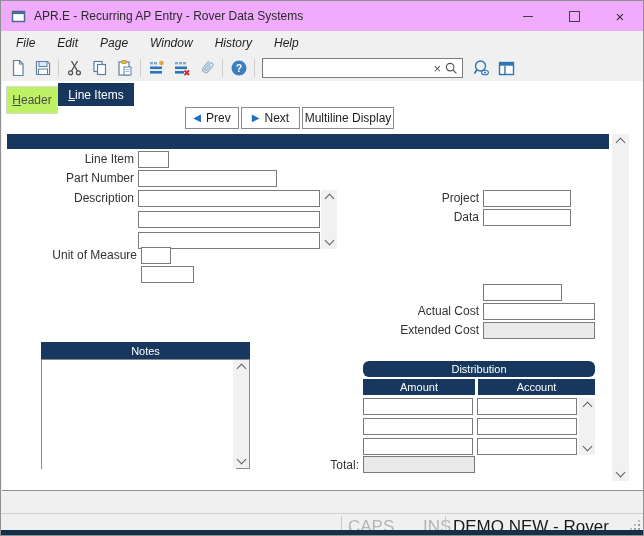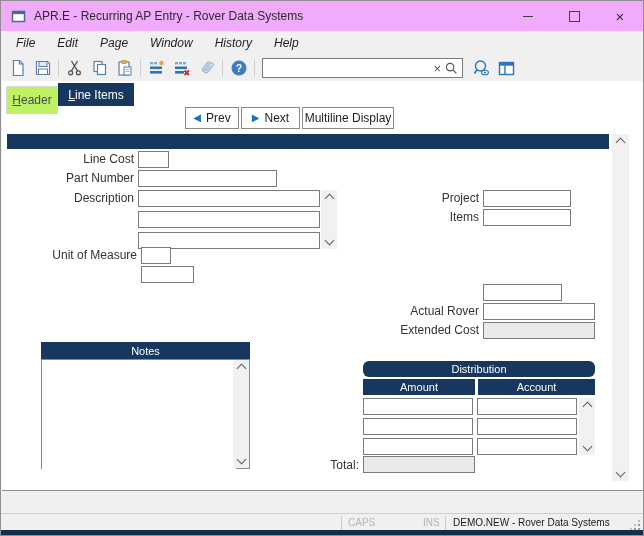--- a/index.html
+++ b/index.html
@@ -40,21 +40,21 @@
   .sb{position:absolute;background:#f1f1f1;}
   .chev{display:block;width:6px;height:6px;border-top:1.6px solid #5f5f5f;border-right:1.6px solid #5f5f5f;margin:0 auto;}
   .chev.up{transform:rotate(-45deg);}
   .chev.down{transform:rotate(135deg);}
   .sb .top{position:absolute;top:5px;left:0;right:0;}
   .sb .bot{position:absolute;bottom:5px;left:0;right:0;}
   
   .notes-body{position:absolute;left:40px;top:358px;width:209px;height:110px;border:1px solid #8a8a8a;background:#fff;box-sizing:border-box;}
   .notes-body textarea{position:absolute;left:0;top:0;width:190px;height:108px;border:none;resize:none;outline:none;font-family:"Liberation Sans",sans-serif;font-size:12px;}
   
-  .statusbar{position:absolute;left:0;right:0;top:512px;height:19px;background:#f0f0f0;border-top:1px solid #cfcfcf;font-size:10px;}
+  .statusbar{position:absolute;left:0;right:0;top:512px;height:19px;background:#f0f0f0;border-top:1px solid #cfcfcf;font-size:17px;}
   .status-txt{position:absolute;top:3px;}
   .ssep{position:absolute;top:2px;width:1px;height:15px;background:#c9c9c9;}
   .grip{position:absolute;right:3px;top:8px;width:10px;height:10px;}
   .grip i{position:absolute;right:0;bottom:2px;width:2px;height:2px;background:#9a9a9a;box-shadow:0 -4px 0 #9a9a9a,-4px 0 0 #9a9a9a,-4px -4px 0 #bdbdbd,0 -8px 0 #bdbdbd,-8px 0 0 #bdbdbd;}
   .bottom-strip{position:absolute;left:0;right:0;bottom:0;height:5px;background:#152e49;}
   u{text-decoration:underline;}
 </style>
 </head>
 <body>
 
@@ -203,21 +203,21 @@
     <span>Multiline Display</span>
   </div>
 
   <div class="navyhdr" style="left:6px;top:133px;width:602px;height:15px;"></div>
 
   <div class="sb" style="left:611px;top:133px;width:17px;height:347px;">
     <span class="chev up top"></span>
     <span class="chev down bot"></span>
   </div>
 
-  <span class="lbl" style="left:0;top:150px;width:133px;">Line Cost</span>
+  <span class="lbl" style="left:0;top:150px;width:133px;">Line Item</span>
   <input class="fld" style="left: 137px; top: 150px; width: 31px;" value="">
 
   <span class="lbl" style="left:0;top:169px;width:133px;">Part Number</span>
   <input class="fld" style="left: 137px; top: 169px; width: 139px;" value="">
 
   <span class="lbl" style="left:0;top:189px;width:133px;">Description</span>
   <input class="fld" style="left: 137px; top: 189px; width: 182px;" value="">
   <input class="fld" style="left: 137px; top: 210px; width: 182px;" value="">
   <input class="fld" style="left: 137px; top: 231px; width: 182px;" value="">
   <div class="sb" style="left:320px;top:189px;width:16px;height:59px;">
@@ -226,26 +226,26 @@
   </div>
 
   <span class="lbl" style="left:0;top:246px;width:136px;">Unit of Measure</span>
   <input class="fld" style="left: 140px; top: 246px; width: 30px;" value="">
 
   <input class="fld" style="left: 140px; top: 265px; width: 53px;" value="">
 
   <span class="lbl" style="left:380px;top:189px;width:98px;">Project</span>
   <input class="fld" style="left: 482px; top: 189px; width: 88px;" value="">
 
-  <span class="lbl" style="left:380px;top:208px;width:98px;">Items</span>
+  <span class="lbl" style="left:380px;top:208px;width:98px;">Data</span>
   <input class="fld" style="left: 482px; top: 208px; width: 88px;" value="">
 
   <input class="fld" style="left: 482px; top: 283px; width: 79px;" value="">
 
-  <span class="lbl" style="left:380px;top:302px;width:98px;">Actual Rover</span>
+  <span class="lbl" style="left:380px;top:302px;width:98px;">Actual Cost</span>
   <input class="fld" style="left: 482px; top: 302px; width: 112px;" value="">
 
   <span class="lbl" style="left:380px;top:321px;width:98px;">Extended Cost</span>
   <input class="fld disabled" style="left: 482px; top: 321px; width: 112px;" disabled="" value="">
 
   <div class="navyhdr" style="left:40px;top:341px;width:209px;height:17px;">
     <span>Notes</span>
   </div>
   <div class="notes-body">
     <textarea style=""></textarea>

